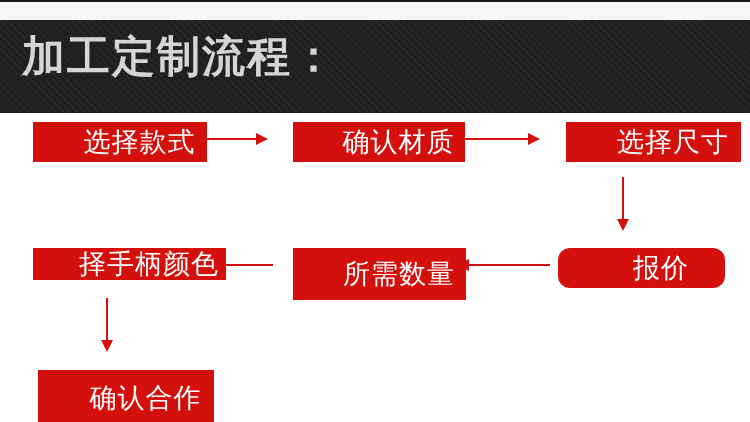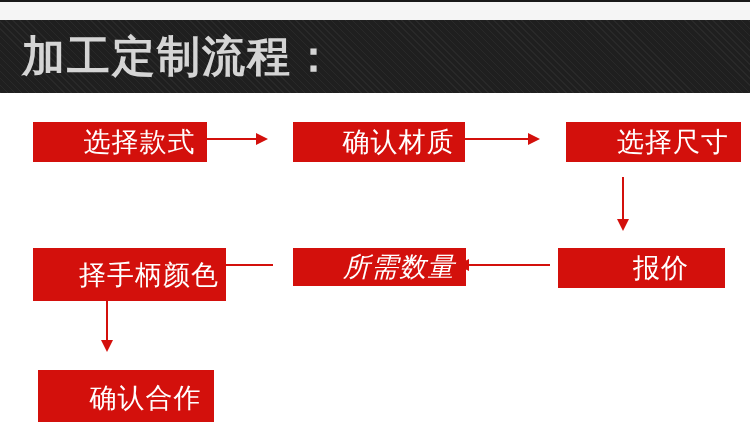--- a/index.html
+++ b/index.html
@@ -12,21 +12,21 @@
   }
   .top-strip {
     position:absolute; left:0; top:0; width:750px; height:2px;
     background:var(--top-strip);
   }
   .top-band {
     position:absolute; left:0; top:2px; width:750px; height:18px;
     background:var(--top-band);
   }
   .banner {
-    position:absolute; left:0; top:20px; width:750px; height:73px;
+    position:absolute; left:0; top:20px; width:750px; height:93px;
     background-color:var(--banner-bg);
     background-image:repeating-linear-gradient(45deg,
       rgba(255,255,255,0.045) 0px, rgba(255,255,255,0.045) 1px,
       transparent 1px, transparent 5px);
   }
   .banner-title {
     position:absolute; left:22px; top:0;
     line-height:73px;
     font-size:43px; font-weight:bold;
     letter-spacing:2px;
@@ -39,23 +39,23 @@
     color:var(--box-text);
     display:flex; align-items:center; justify-content:center;
     font-size:27px;
     letter-spacing:1px;
     white-space:nowrap;
     padding-left:39px;
   }
   .b1 { left:33px;  top:122px; width:135px; height:40px; }
   .b2 { left:293px; top:122px; width:133px; height:40px; }
   .b3 { left:559px; top:122px; width:136px; height:40px;margin-left:7px; }
-  .b4 { left:558px; top:248px; width:128px; height:40px; }
-  .b5 { left:293px; top:248px; width:134px; height:38px;font-style:italic; }
-  .b6 { left:33px;  top:248px; width:154px; height:53px; }
+  .b4 { left:558px; top:248px; width:128px; height:40px;border-radius:12px; }
+  .b5 { left:293px; top:248px; width:134px; height:52px; }
+  .b6 { left:33px;  top:248px; width:154px; height:32px; }
   .b7 { left:38px;  top:370px; width:137px; height:56px; }
 
   
   .ah { position:absolute; height:2px; background:var(--accent-red); }
   .ah.head-right::after {
     content:""; position:absolute; right:-12px; top:-5px;
     width:0; height:0;
     border-left:12px solid var(--accent-red);
     border-top:6px solid transparent;
     border-bottom:6px solid transparent;

